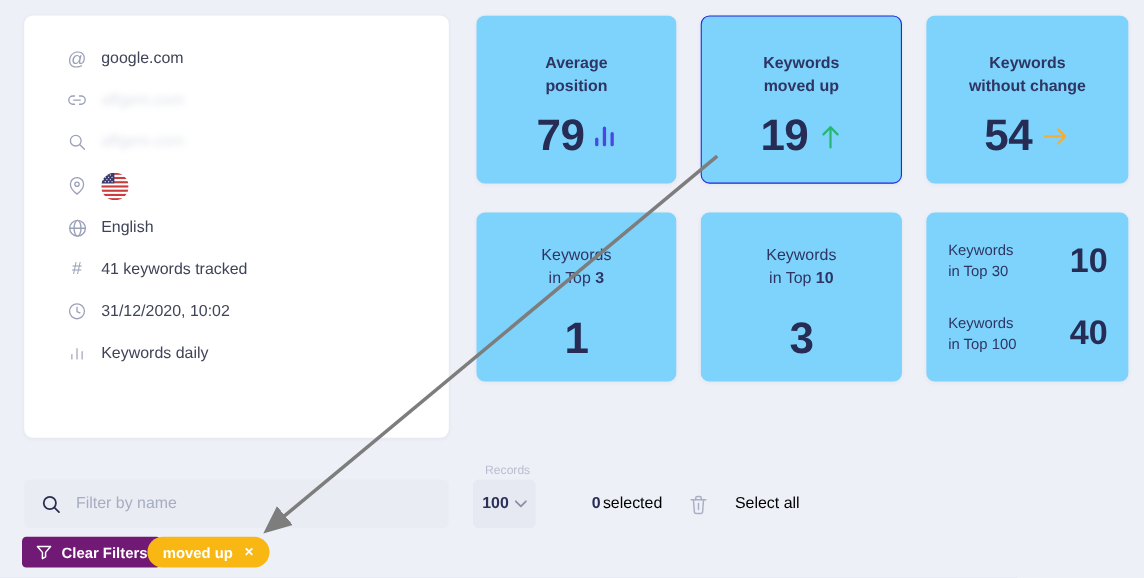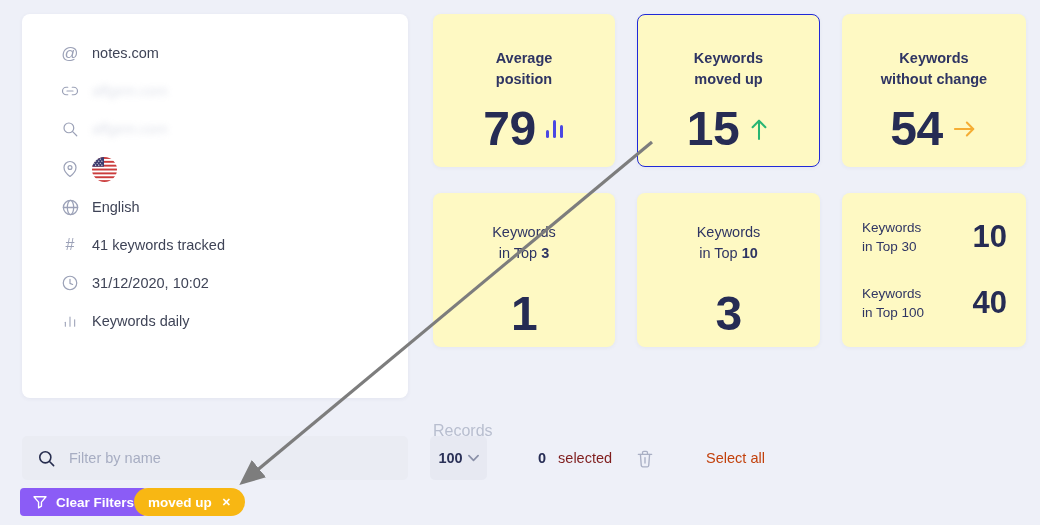--- a/index.html
+++ b/index.html
@@ -25,68 +25,68 @@
   .site-icon svg { stroke:#9ba1b7; fill:none; stroke-width:1.6; stroke-linecap:round; stroke-linejoin:round; }
   .glyph-icon { font-size:17px; color:#9ba1b7; line-height:1; }
   .blurred { color:#b7bdd0; filter:blur(3px); opacity:.45; user-select:none; }
   
   .stats-grid {
     position:absolute; left:433px; top:14px; width:593px;
     display:grid; grid-template-columns:182px 183px 184px;
     grid-template-rows:153px 154px; column-gap:22px; row-gap:26px;
   }
   .card {
-    background:#fef9c3; border-radius:8px; border:1px solid transparent;
+    background:#7dd3fc; border-radius:8px; border:1px solid transparent;
     box-shadow:0 1px 4px rgba(45,55,100,.05);
     display:flex; flex-direction:column; align-items:center; cursor:pointer;
   }
   .card.selected { border-color:#2029d8; }
   .card-label { margin-top:33px; text-align:center; font-size:14.5px; line-height:21px;
     color:#2f3563; font-weight:600; }
   .card-label .lbl-bold { font-weight:800; }
   .row2 .card-label { margin-top:28px; font-weight:500; }
   .card-value { margin-top:11px; display:flex; align-items:center; gap:9px;
-    font-size:48px; font-weight:700; color:#262c54; letter-spacing:-.5px;text-align:right; }
+    font-size:40px; font-weight:700; color:#262c54; letter-spacing:-.5px;text-align:right; }
   .row2 .card-value { margin-top:22px; }
   
   .card.split { align-items:stretch; justify-content:center; gap:28px;
     padding:0 18px 0 19px; cursor:default; }
   .split-row { display:flex; align-items:center; justify-content:space-between; cursor:pointer; }
   .split-label { font-size:13.5px; line-height:19px; color:#2f3563; font-weight:500; }
   .split-value { font-size:31px; font-weight:700; color:#262c54; }
   
   .filter-input {
     position:absolute; left:22px; top:436px; width:386px; height:44px;
     background:#eaecf3; border-radius:5px;
     display:flex; align-items:center; gap:13px; padding:0 15px;justify-content:flex-end;
   }
   .filter-input svg { stroke:#272d4e; fill:none; stroke-width:2; stroke-linecap:round; flex:0 0 auto; }
   .filter-input input { flex:1; border:none; background:transparent; outline:none;
     font-family:"Liberation Sans", sans-serif; font-size:14.5px; color:#3c4152; }
   .filter-input input::placeholder { color:#a7adc2; }
   .records-label { position:absolute; left:433px; top:422px; width:57px;
-    text-align:center; font-size:16px; color:#b8becf; }
+    text-align:center; font-size:11px; color:#b8becf; }
   .records-box {
     position:absolute; left:430px; top:436px; width:57px; height:44px;
     background:#e7e9f2; border-radius:5px; cursor:pointer;
     display:flex; align-items:center; justify-content:center; gap:5px;
     font-size:14.5px; font-weight:600; color:#2b3158;
   }
   .records-box svg { stroke:#8a90a8; fill:none; stroke-width:1.8; stroke-linecap:round; stroke-linejoin:round; }
   .selection-bar { position:absolute; left:538px; top:436px; height:44px;
     display:flex; align-items:center; gap:23px; font-size:14.5px; }
   .sel-count { color:#262c54; font-weight:700; }
-  .sel-word { color:#7f1d1d; margin-left:12px; }
+  .sel-word { color:#000000; margin-left:2px; }
   .trash-btn { background:none; border:none; cursor:pointer; display:flex; padding:0; }
   .trash-btn svg { stroke:#a9afc4; fill:none; stroke-width:1.6; stroke-linecap:round; stroke-linejoin:round; }
-  .select-all { color:#c2410c; cursor:pointer;margin-left:28px; }
+  .select-all { color:#000000; cursor:pointer; }
   
   .clear-filters {
     position:absolute; left:20px; top:488px; height:28px;
-    background:#8b5cf6; border:none; border-radius:4px; cursor:pointer;
+    background:#701a75; border:none; border-radius:4px; cursor:pointer;
     color:#fff; font-family:"Liberation Sans", sans-serif; font-weight:700; font-size:13.5px;
     display:flex; align-items:center; gap:8px; padding:0 12px;
   }
   .clear-filters svg { stroke:#fff; fill:none; stroke-width:1.7; stroke-linejoin:round; }
   .filter-chip {
     position:absolute; left:134px; top:488px; height:28px;
     background:#f8b713; border-radius:14px; cursor:pointer;
     color:#fff; font-weight:700; font-size:13.5px;
     display:flex; align-items:center; gap:10px; padding:0 14px;
   }
@@ -96,21 +96,21 @@
     pointer-events:none; z-index:50; }
 </style>
 </head>
 <body>
 
 <div class="page">
 
   <section class="site-panel">
     <div class="site-row">
       <span class="site-icon glyph-icon">@</span>
-      <span>notes.com</span>
+      <span>google.com</span>
     </div>
     <div class="site-row">
       <span class="site-icon">
         <svg width="18" height="18" viewBox="0 0 24 24">
             <path d="M15 7h2a5 5 0 0 1 0 10h-2"></path>
             <path d="M9 17H7A5 5 0 0 1 7 7h2"></path>
             <line x1="8" y1="12" x2="16" y2="12"></line>
           </svg>
       </span>
       <span class="blurred">affgem.com</span>
@@ -221,21 +221,21 @@
         </span>
       </div>
     </div>
 
     <div class="card selected">
       <div class="card-label">
         <span>Keywords</span><br>
         <span>moved up</span>
       </div>
       <div class="card-value">
-        <span>15</span>
+        <span>19</span>
         <span style="display:flex;">
           <svg width="22" height="26" viewBox="0 0 24 28" fill="none" stroke="#28b573" stroke-width="2.2" stroke-linecap="round" stroke-linejoin="round">
             <line x1="12" y1="25" x2="12" y2="5"></line>
               <polyline points="5 12 12 5 19 12"></polyline>
           </svg>
         </span>
       </div>
     </div>
 
     <div class="card">

